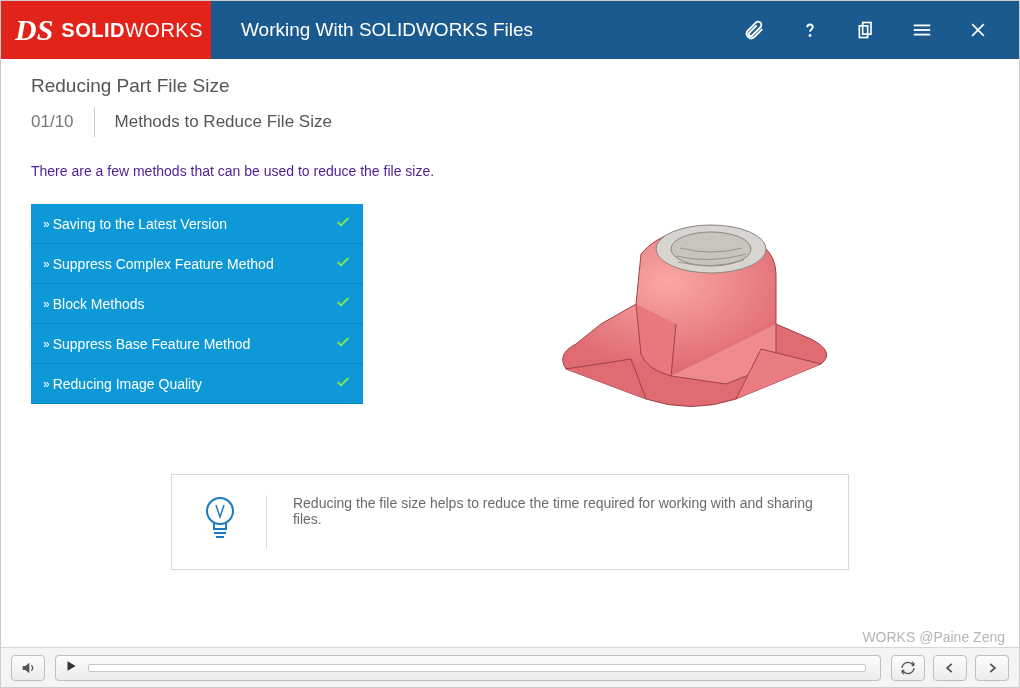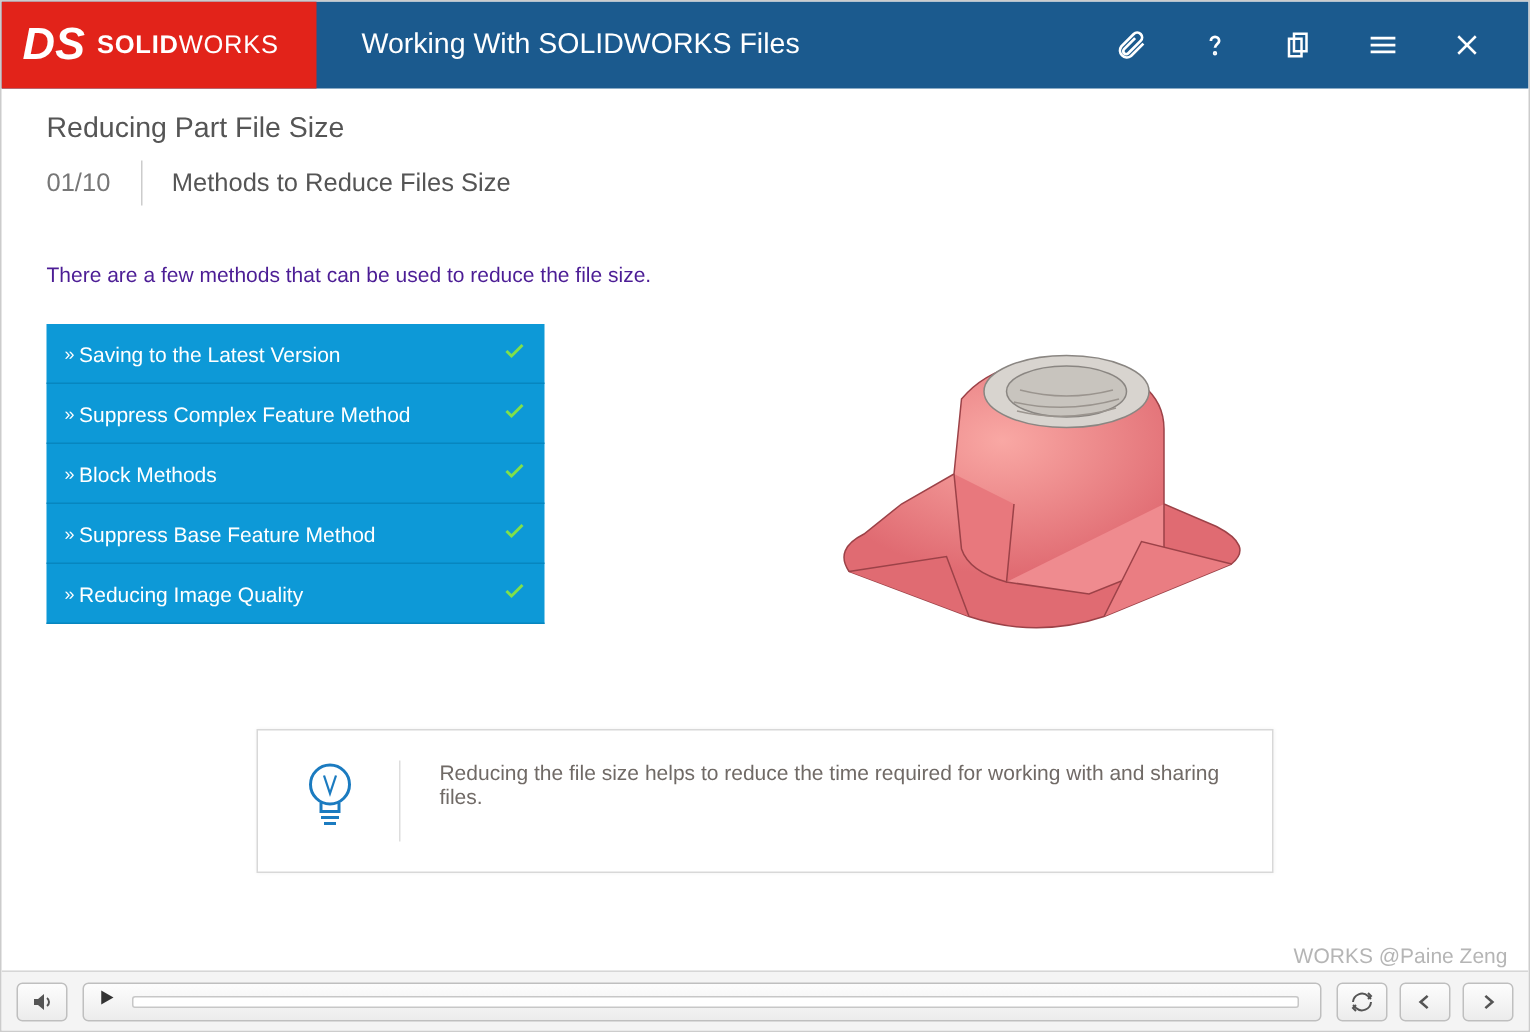--- a/index.html
+++ b/index.html
@@ -1,27 +1,27 @@
 <!DOCTYPE html>
 <html><head>
 <meta charset="utf-8">
 <style>
   *{box-sizing:border-box;margin:0;padding:0;font-family:"Segoe UI",Arial,sans-serif}
   body{width:1020px;height:688px;background:#fff;overflow:hidden;position:relative;border:1px solid #ccc}
   .header{height:58px;background:#1b5a8e;display:flex;align-items:center;color:#fff}
   .logo-block{height:58px;width:210px;background:#e2231a;display:flex;align-items:center;padding:0 14px;gap:8px}
-  .logo-ds{font-style:italic;font-size:30px;font-weight:700;font-family:Liberation Sans, sans-serif}
-  .logo-text{font-size:17px;letter-spacing:.5px}
+  .logo-ds{font-style:italic;font-size:30px;font-weight:700;font-family:Liberation Serif, serif}
+  .logo-text{font-size:20px;letter-spacing:.5px}
   .logo-text .bold{font-weight:700}
   .header-title{font-size:19px;padding-left:30px;flex:1}
   .header-icons{display:flex;gap:34px;padding-right:30px;align-items:center}
   .hi{width:22px;height:22px;display:flex;align-items:center;justify-content:center;cursor:pointer}
   .hi svg{stroke:#fff;fill:none;stroke-width:2}
   .sub1{padding:16px 30px 2px;color:#555;font-size:19px;font-weight:400}
-  .sub-row{display:flex;align-items:center;margin:8px 30px 16px}
+  .sub-row{display:flex;align-items:center;margin:8px 30px 4px}
   .prog{color:#777;font-size:17px;padding-right:20px;border-right:1px solid #ccc;height:30px;display:flex;align-items:center}
   .sect{color:#555;font-size:17px;padding-left:20px}
   .desc{color:#4c1d95;font-size:14px;padding:22px 30px 0}
   .main{display:flex;padding:25px 30px 0;gap:30px}
   .list{width:332px}
   .item{background:#0d99d7;color:#fff;font-size:14px;height:40px;display:flex;align-items:center;padding:0 12px;border-bottom:1px solid #0786bf;cursor:pointer;justify-content:space-between}
   .item-left{display:flex;align-items:center;gap:8px}
   .chev{font-size:12px;letter-spacing:-5px}
   .check svg{stroke:#7fe04b;stroke-width:3;fill:none}
   .illus{flex:1;display:flex;justify-content:center;align-items:flex-start;padding-top:0}
@@ -77,21 +77,21 @@
           <line x1="5" y1="5" x2="19" y2="19"></line>
           <line x1="19" y1="5" x2="5" y2="19"></line>
         </svg>
       </div>
   </div>
 </div>
 
 <div class="sub1">Reducing Part File Size</div>
 <div class="sub-row">
   <div class="prog">01/10</div>
-  <div class="sect">Methods to Reduce Files Size</div>
+  <div class="sect">Methods to Reduce File Size</div>
 </div>
 <div class="desc">There are a few methods that can be used to reduce the file size.</div>
 
 <div class="main">
   <div class="list">
     <div class="item">
       <div class="item-left">
           <span class="chev">»</span>
           <span>Saving to the Latest Version</span>
         </div>

